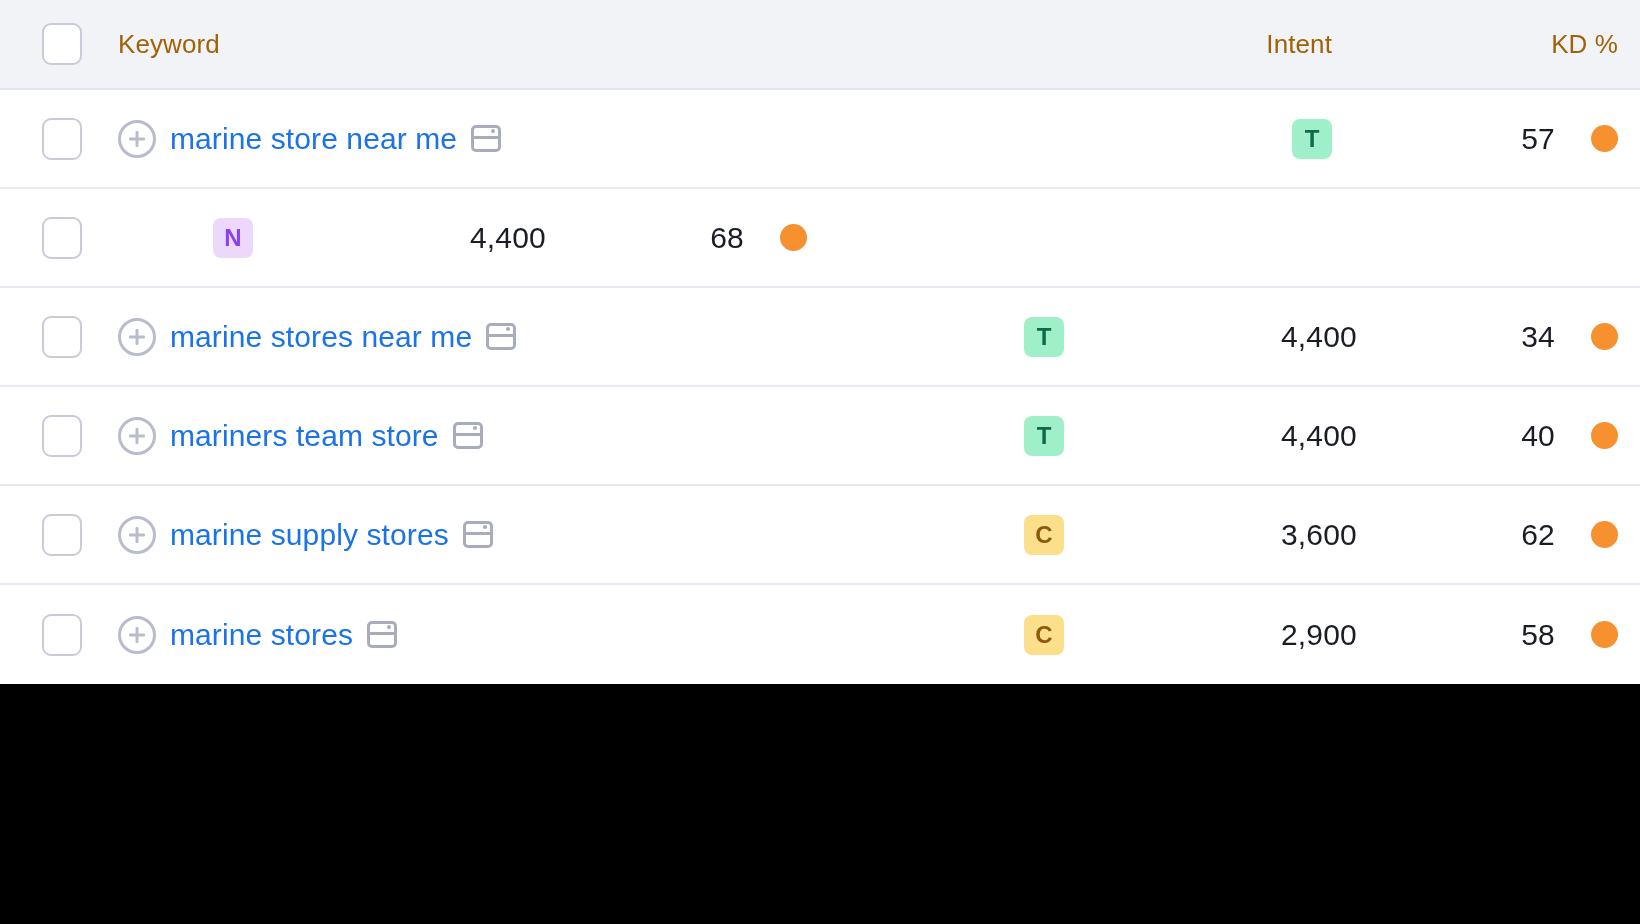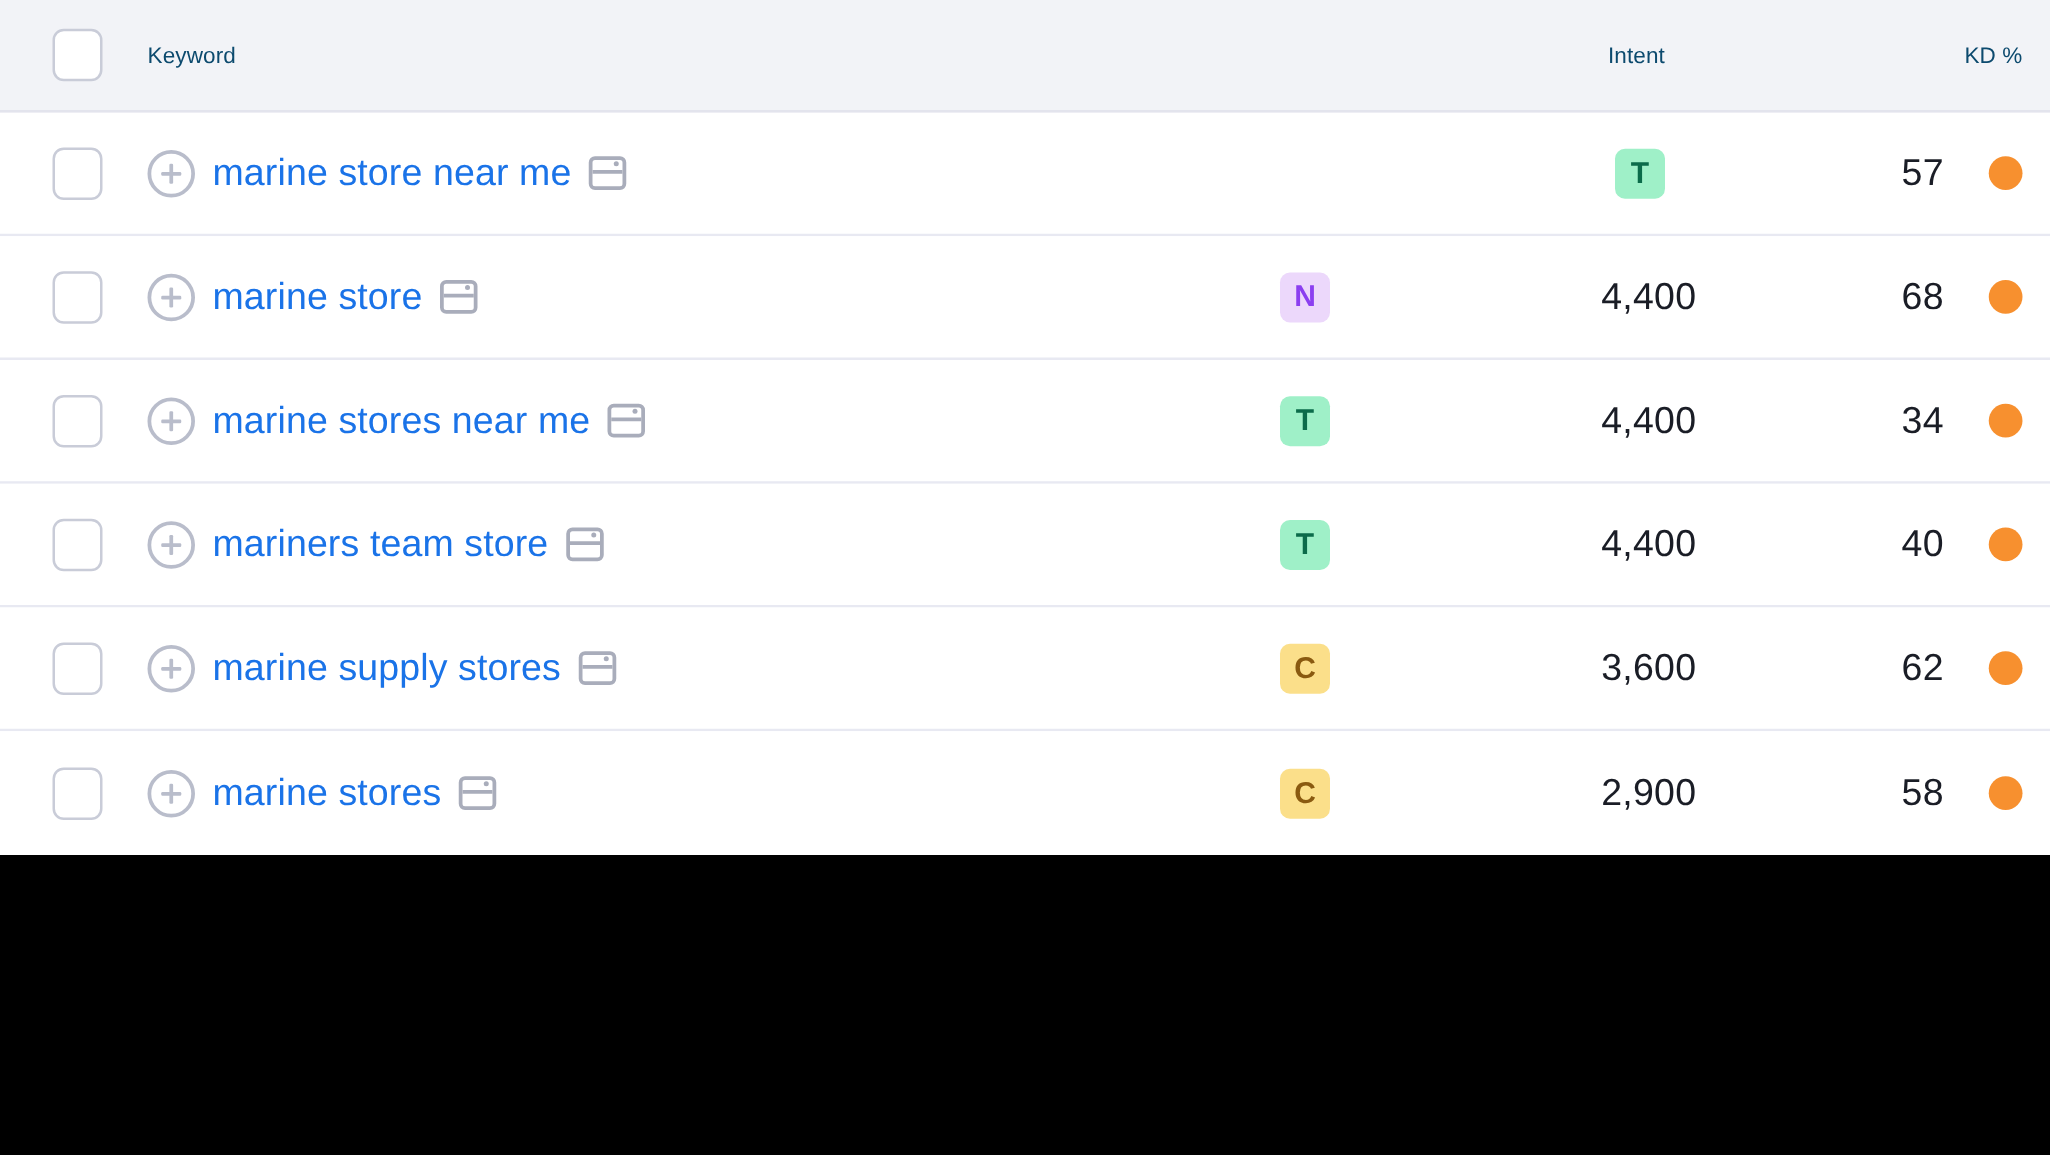--- a/index.html
+++ b/index.html
@@ -42,22 +42,22 @@
     display:flex; align-items:center; justify-content:flex-end;
     padding-right:22px;
   }
   .thead .col-volume {
     background:#e2e3ec;
     height:90px;
     gap:14px;
   }
 
   .th-label {
-    font-size:18px;
-    color:#0c4a6e;
+    font-size:26px;
+    color:#a16207;
     font-weight:400;
     letter-spacing:.1px;
     white-space:nowrap;
   }
 
   
   .sort-icon { display:flex; flex-direction:column; gap:5px; align-items:flex-start; width:34px; }
   .sort-icon i { display:block; height:5px; border-radius:3px; background:#6b7a8d; }
   .sort-icon i:nth-child(1){ width:34px; }
   .sort-icon i:nth-child(2){ width:23px; }
@@ -190,27 +190,20 @@
     </div>
     <div class="col-kd kd-cell">
       <span class="num">57</span>
       <span class="kd-dot" style="background:#f7902f"></span>
     </div>
         </div>
         <div class="trow">
     <div class="col-check">
       <div class="checkbox"></div>
     </div>
-    <div class="col-keyword">
-      <div class="kw-cell">
-        <span class="plus-icon"></span>
-        <a class="kw-link">marine store</a>
-        <span class="serp-icon"></span>
-      </div>
-    </div>
     <div class="col-intent">
       <span class="badge badge-N">N</span>
     </div>
     <div class="col-volume">
       <span class="num">4,400</span>
     </div>
     <div class="col-kd kd-cell">
       <span class="num">68</span>
       <span class="kd-dot" style="background:#f7902f"></span>
     </div>

